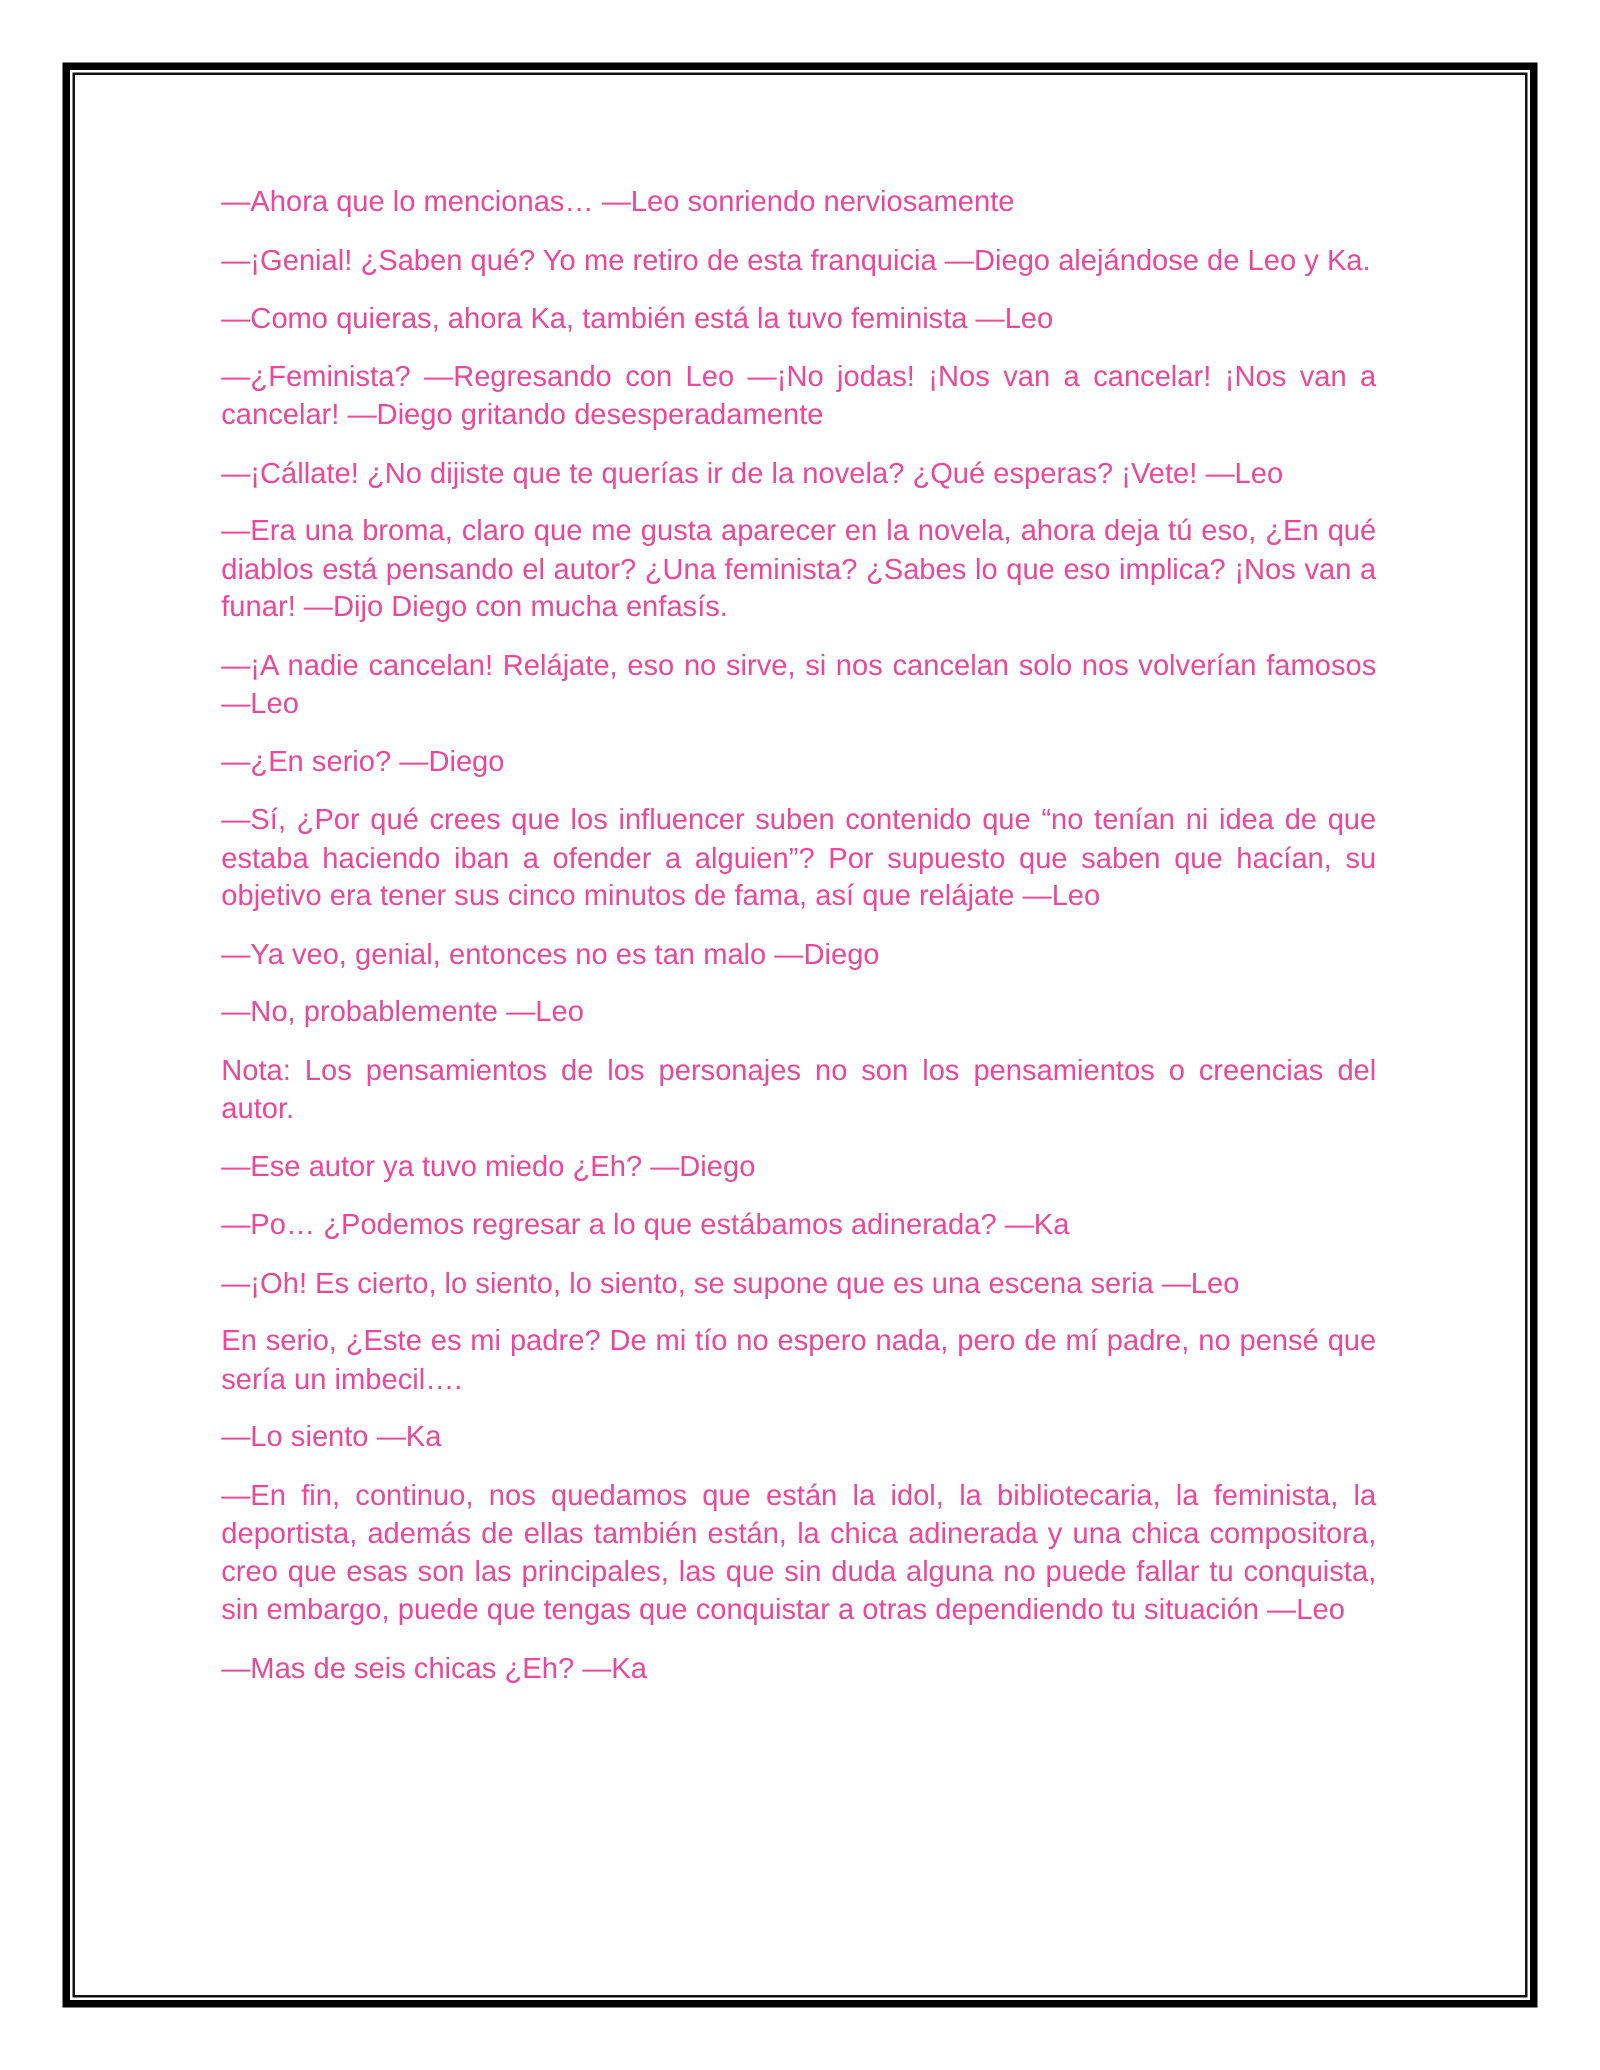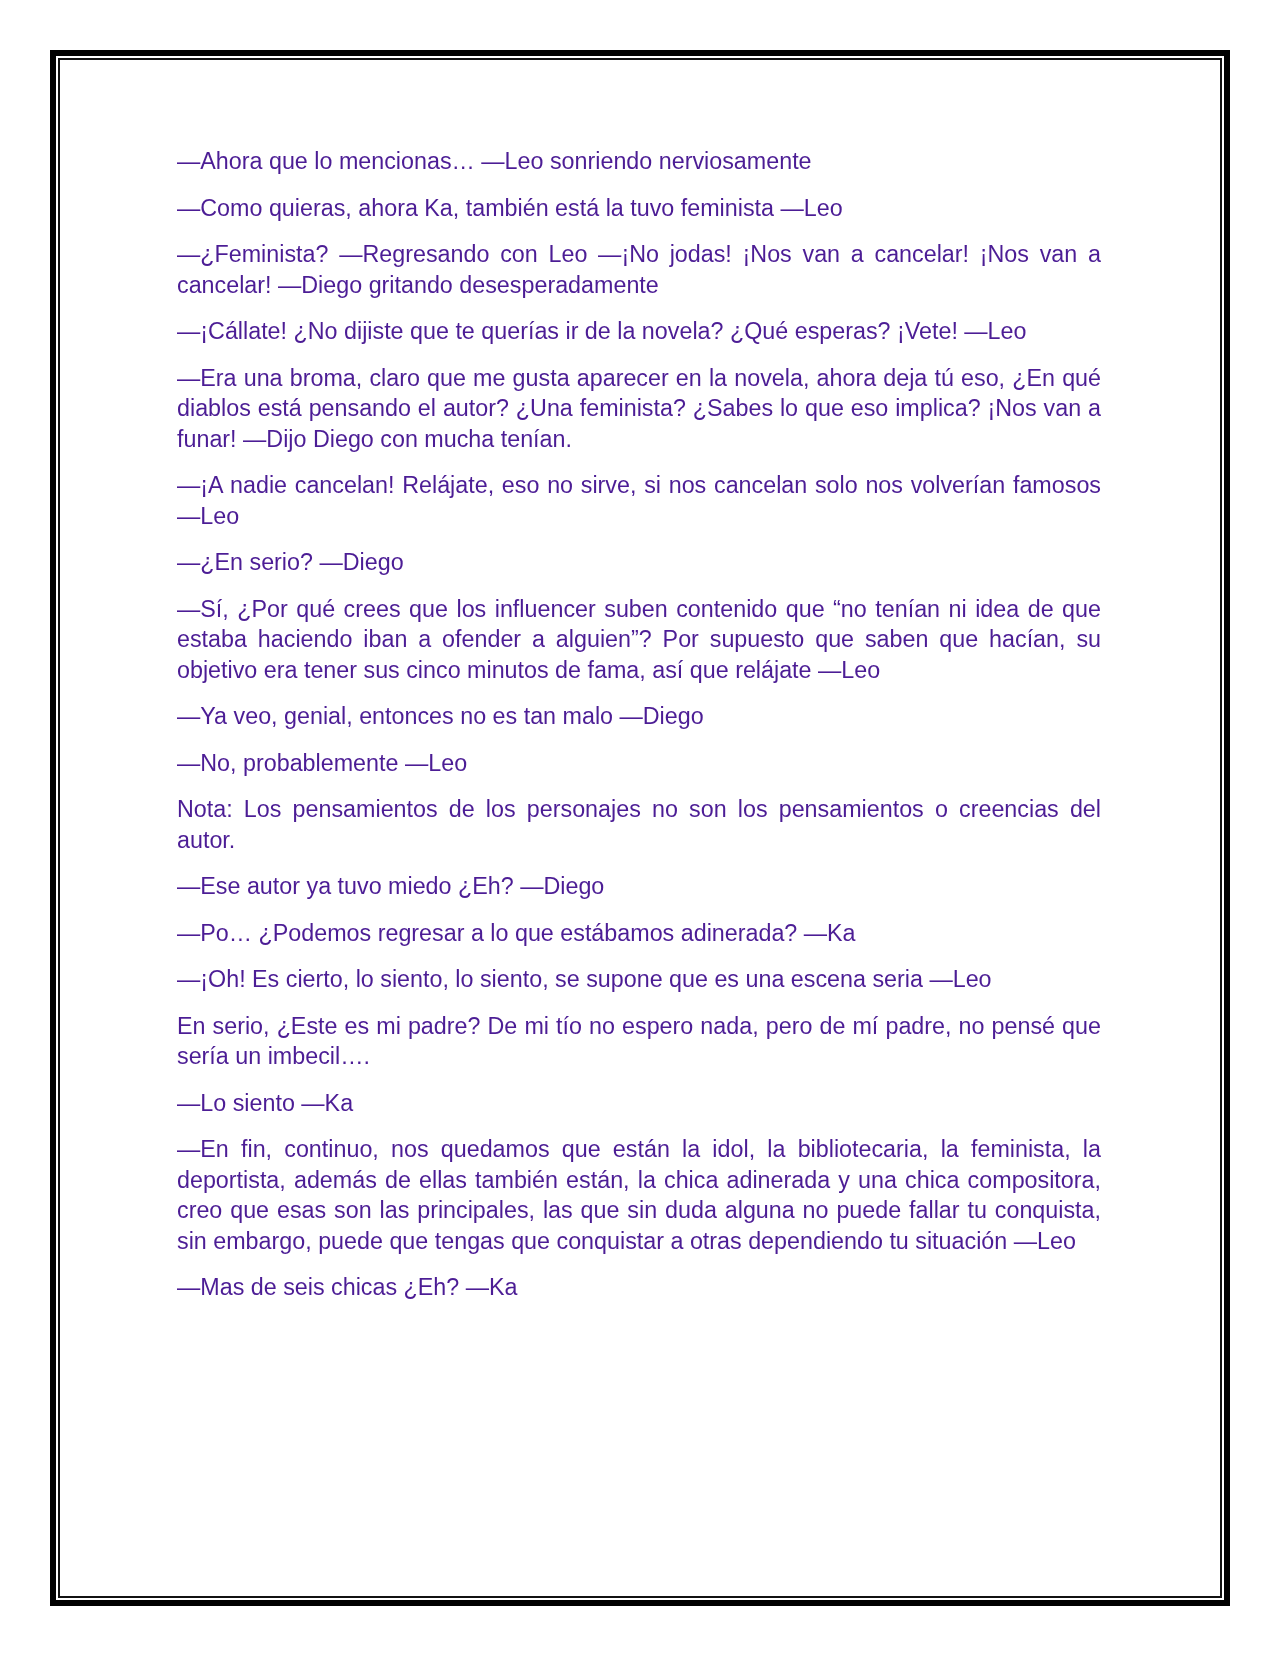--- a/index.html
+++ b/index.html
@@ -8,37 +8,38 @@
     position: absolute; left: 50px; top: 50px; width: 1180px; height: 1556px;
     box-sizing: border-box; border: 6px solid #000;
   }
   .frame-inner {
     position: absolute; left: 58px; top: 58px; width: 1164px; height: 1540px;
     box-sizing: border-box; border: 2px solid #111;
   }
   .page-content {
     position: absolute; left: 177px; top: 146px; width: 924px;
     font-family: "Liberation Sans", sans-serif; font-size: 23.3px; line-height: 30.5px;
-    color: #4c1d95;
+    color: #ec4899;
   }
   .para { margin: 0 0 16px 0; text-align: justify; }
   .para.bold { font-weight: normal; }
 </style>
 </head>
 <body>
 
 <div class="frame-outer"></div>
 <div class="frame-inner"></div>
 
 <div class="page-content">
   <p class="para">—Ahora que lo mencionas… —Leo sonriendo nerviosamente</p>
+  <p class="para">—¡Genial! ¿Saben qué? Yo me retiro de esta franquicia —Diego alejándose de Leo y Ka.</p>
   <p class="para">—Como quieras, ahora Ka, también está la tuvo feminista —Leo</p>
   <p class="para">—¿Feminista? —Regresando con Leo —¡No jodas! ¡Nos van a cancelar! ¡Nos van a cancelar! —Diego gritando desesperadamente</p>
   <p class="para">—¡Cállate! ¿No dijiste que te querías ir de la novela? ¿Qué esperas? ¡Vete! —Leo</p>
-  <p class="para">—Era una broma, claro que me gusta aparecer en la novela, ahora deja tú eso, ¿En qué diablos está pensando el autor? ¿Una feminista? ¿Sabes lo que eso implica? ¡Nos van a funar! —Dijo Diego con mucha tenían.</p>
+  <p class="para">—Era una broma, claro que me gusta aparecer en la novela, ahora deja tú eso, ¿En qué diablos está pensando el autor? ¿Una feminista? ¿Sabes lo que eso implica? ¡Nos van a funar! —Dijo Diego con mucha enfasís.</p>
   <p class="para">—¡A nadie cancelan! Relájate, eso no sirve, si nos cancelan solo nos volverían famosos —Leo</p>
   <p class="para">—¿En serio? —Diego</p>
   <p class="para">—Sí, ¿Por qué crees que los influencer suben contenido que “no tenían ni idea de que estaba haciendo iban a ofender a alguien”? Por supuesto que saben que hacían, su objetivo era tener sus cinco minutos de fama, así que relájate —Leo</p>
   <p class="para">—Ya veo, genial, entonces no es tan malo —Diego</p>
   <p class="para">—No, probablemente —Leo</p>
   <p class="para bold">Nota: Los pensamientos de los personajes no son los pensamientos o creencias del autor.</p>
   <p class="para">—Ese autor ya tuvo miedo ¿Eh? —Diego</p>
   <p class="para">—Po… ¿Podemos regresar a lo que estábamos adinerada? —Ka</p>
   <p class="para">—¡Oh! Es cierto, lo siento, lo siento, se supone que es una escena seria —Leo</p>
   <p class="para">En serio, ¿Este es mi padre? De mi tío no espero nada, pero de mí padre, no pensé que sería un imbecil….</p>

